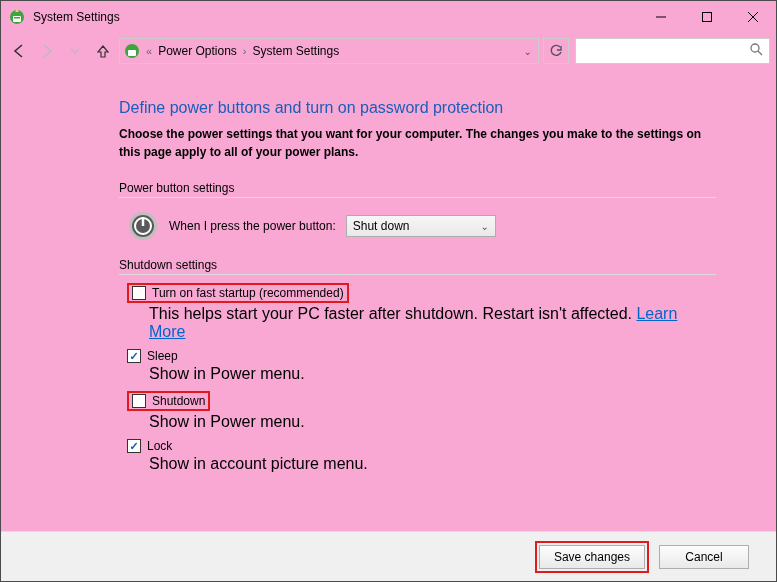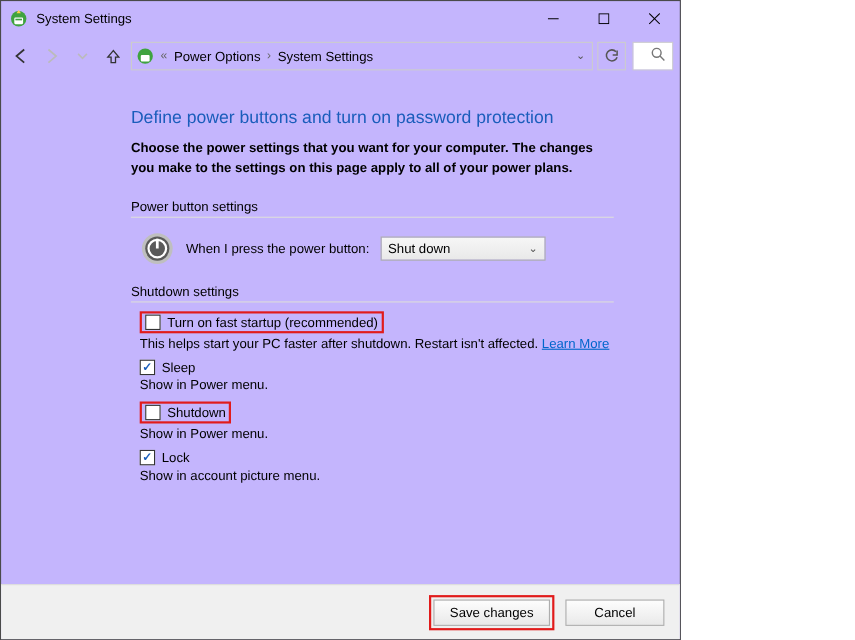--- a/index.html
+++ b/index.html
@@ -1,21 +1,21 @@
 <!DOCTYPE html>
 <html><head>
 <meta charset="utf-8">
 <style>
   * { box-sizing: border-box; font-family: "Segoe UI", Tahoma, sans-serif; }
   body { margin: 0; background: #fff; }
   .window {
-    width: 619px; height: 582px;
+    width: 777px; height: 582px;
     border: 1px solid #4a4a4a;
     display: flex; flex-direction: column;
-    background: #c4b5fd;
+    background: #f9a8d4;
     position: relative;
   }
   .titlebar {
     height: 32px; display: flex; align-items: center;
     padding-left: 8px;
   }
   .titlebar .app-icon { width: 16px; height: 16px; margin-right: 8px; }
   .titlebar .title-text { font-size: 12px; color: #000; flex: 1; }
   .win-controls { display: flex; height: 30px; }
   .win-btn { width: 46px; display: flex; align-items: center; justify-content: center; }
@@ -60,37 +60,37 @@
     width: 150px; height: 22px; border:1px solid #adadad;
     background: linear-gradient(#f6f6f6,#e9e9e9);
     display:flex; align-items:center; padding: 0 6px; font-size:12px;
     position: relative;
   }
   .dropdown .dd-arrow { position:absolute; right:6px; font-size:10px; color:#555;}
 
   .sd-list { margin: 8px 0 0 8px; }
   .sd-item { margin: 4px 0 8px 0; }
   .sd-top { display:flex; align-items:center; gap:6px; }
-  .sd-sub { color:#000; font-size:12px; margin-top:2px;}
+  .sd-sub { margin-left: 22px; color:#000; font-size:16px; margin-top:2px;}
   .checkbox {
     width: 14px; height: 14px; border:1px solid #333;
     display:inline-flex; align-items:center; justify-content:center;
     background:#fff; font-size:11px; line-height:1;
   }
   .checkbox.checked::after { content:"✓"; color:#1a5dbb; font-weight:bold; position:relative; top:0; }
   .opt-label { font-size:12px; }
   .opt-label.bold { font-weight: normal; }
   .link { color:#0066cc; text-decoration: underline; }
 
   .red-box { border: 2px solid #e11b1b; padding: 1px 3px; display:inline-flex; align-items:center; gap:6px; }
 
   .footer {
     height: 50px; border-top: 1px solid #dcdcdc;
     background: #f0f0f0; display:flex; align-items:center; justify-content:flex-end;
-    gap: 10px; padding: 0 14px;
+    gap: 10px; padding: 0 27px;
   }
   .btn {
     min-width: 90px; height: 24px; border:1px solid #adadad;
     background: linear-gradient(#fdfdfd,#e9e9e9);
     font-size:12px; display:flex; align-items:center; justify-content:center; padding:0 14px;
   }
   .red-box-btn { border: 2px solid #e11b1b; padding: 2px; }
 </style>
 </head>
 <body>

